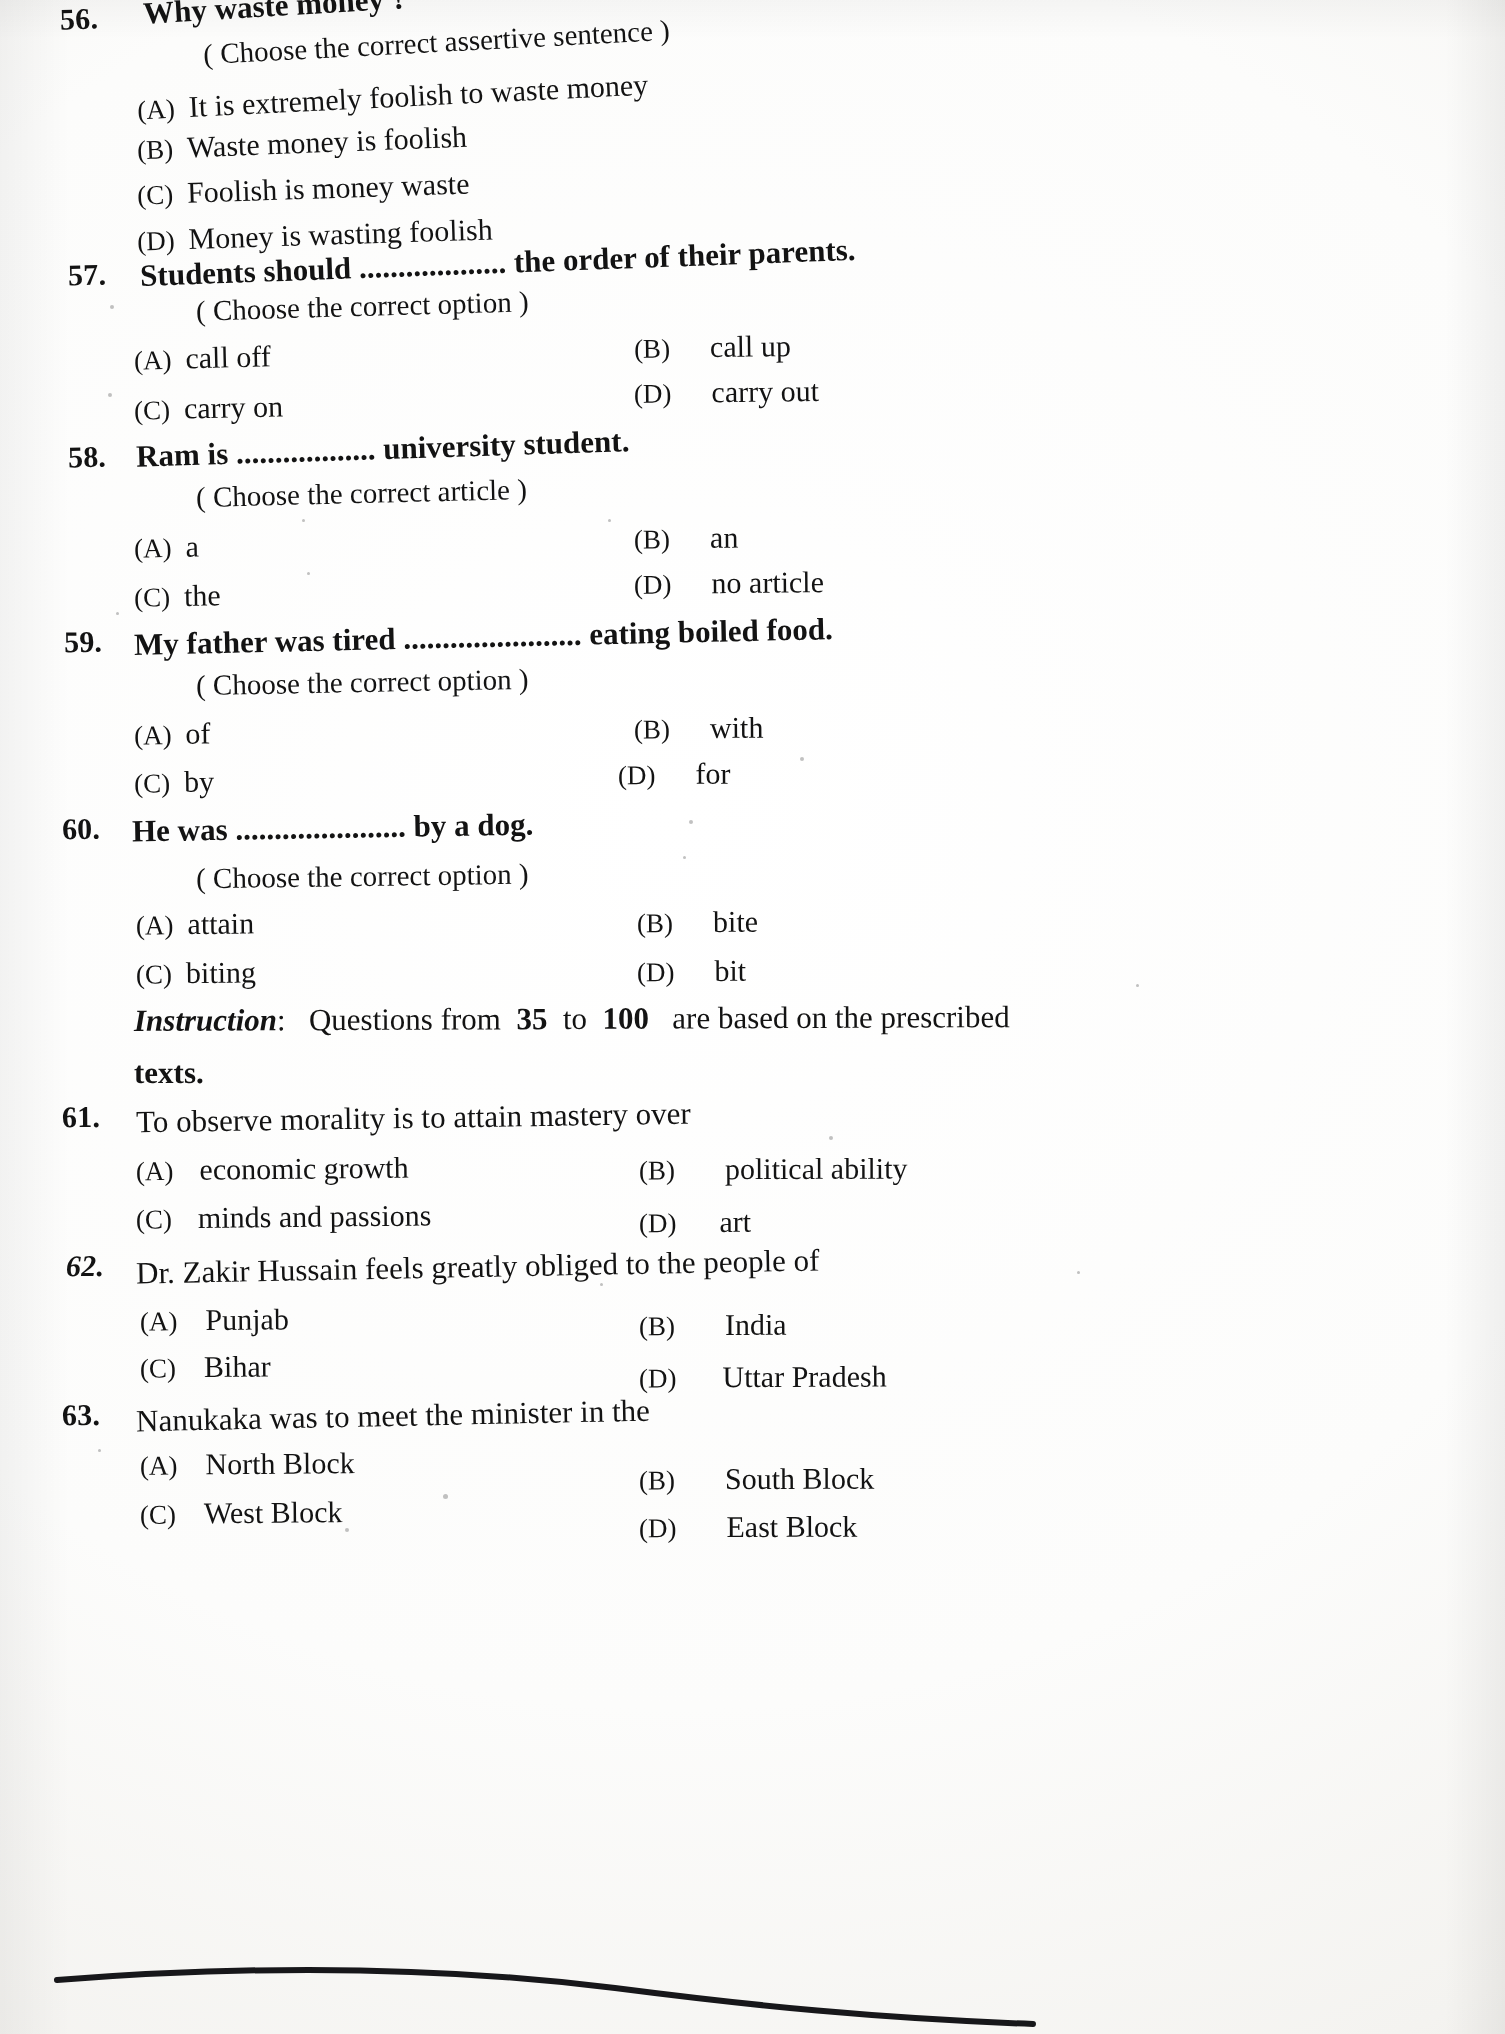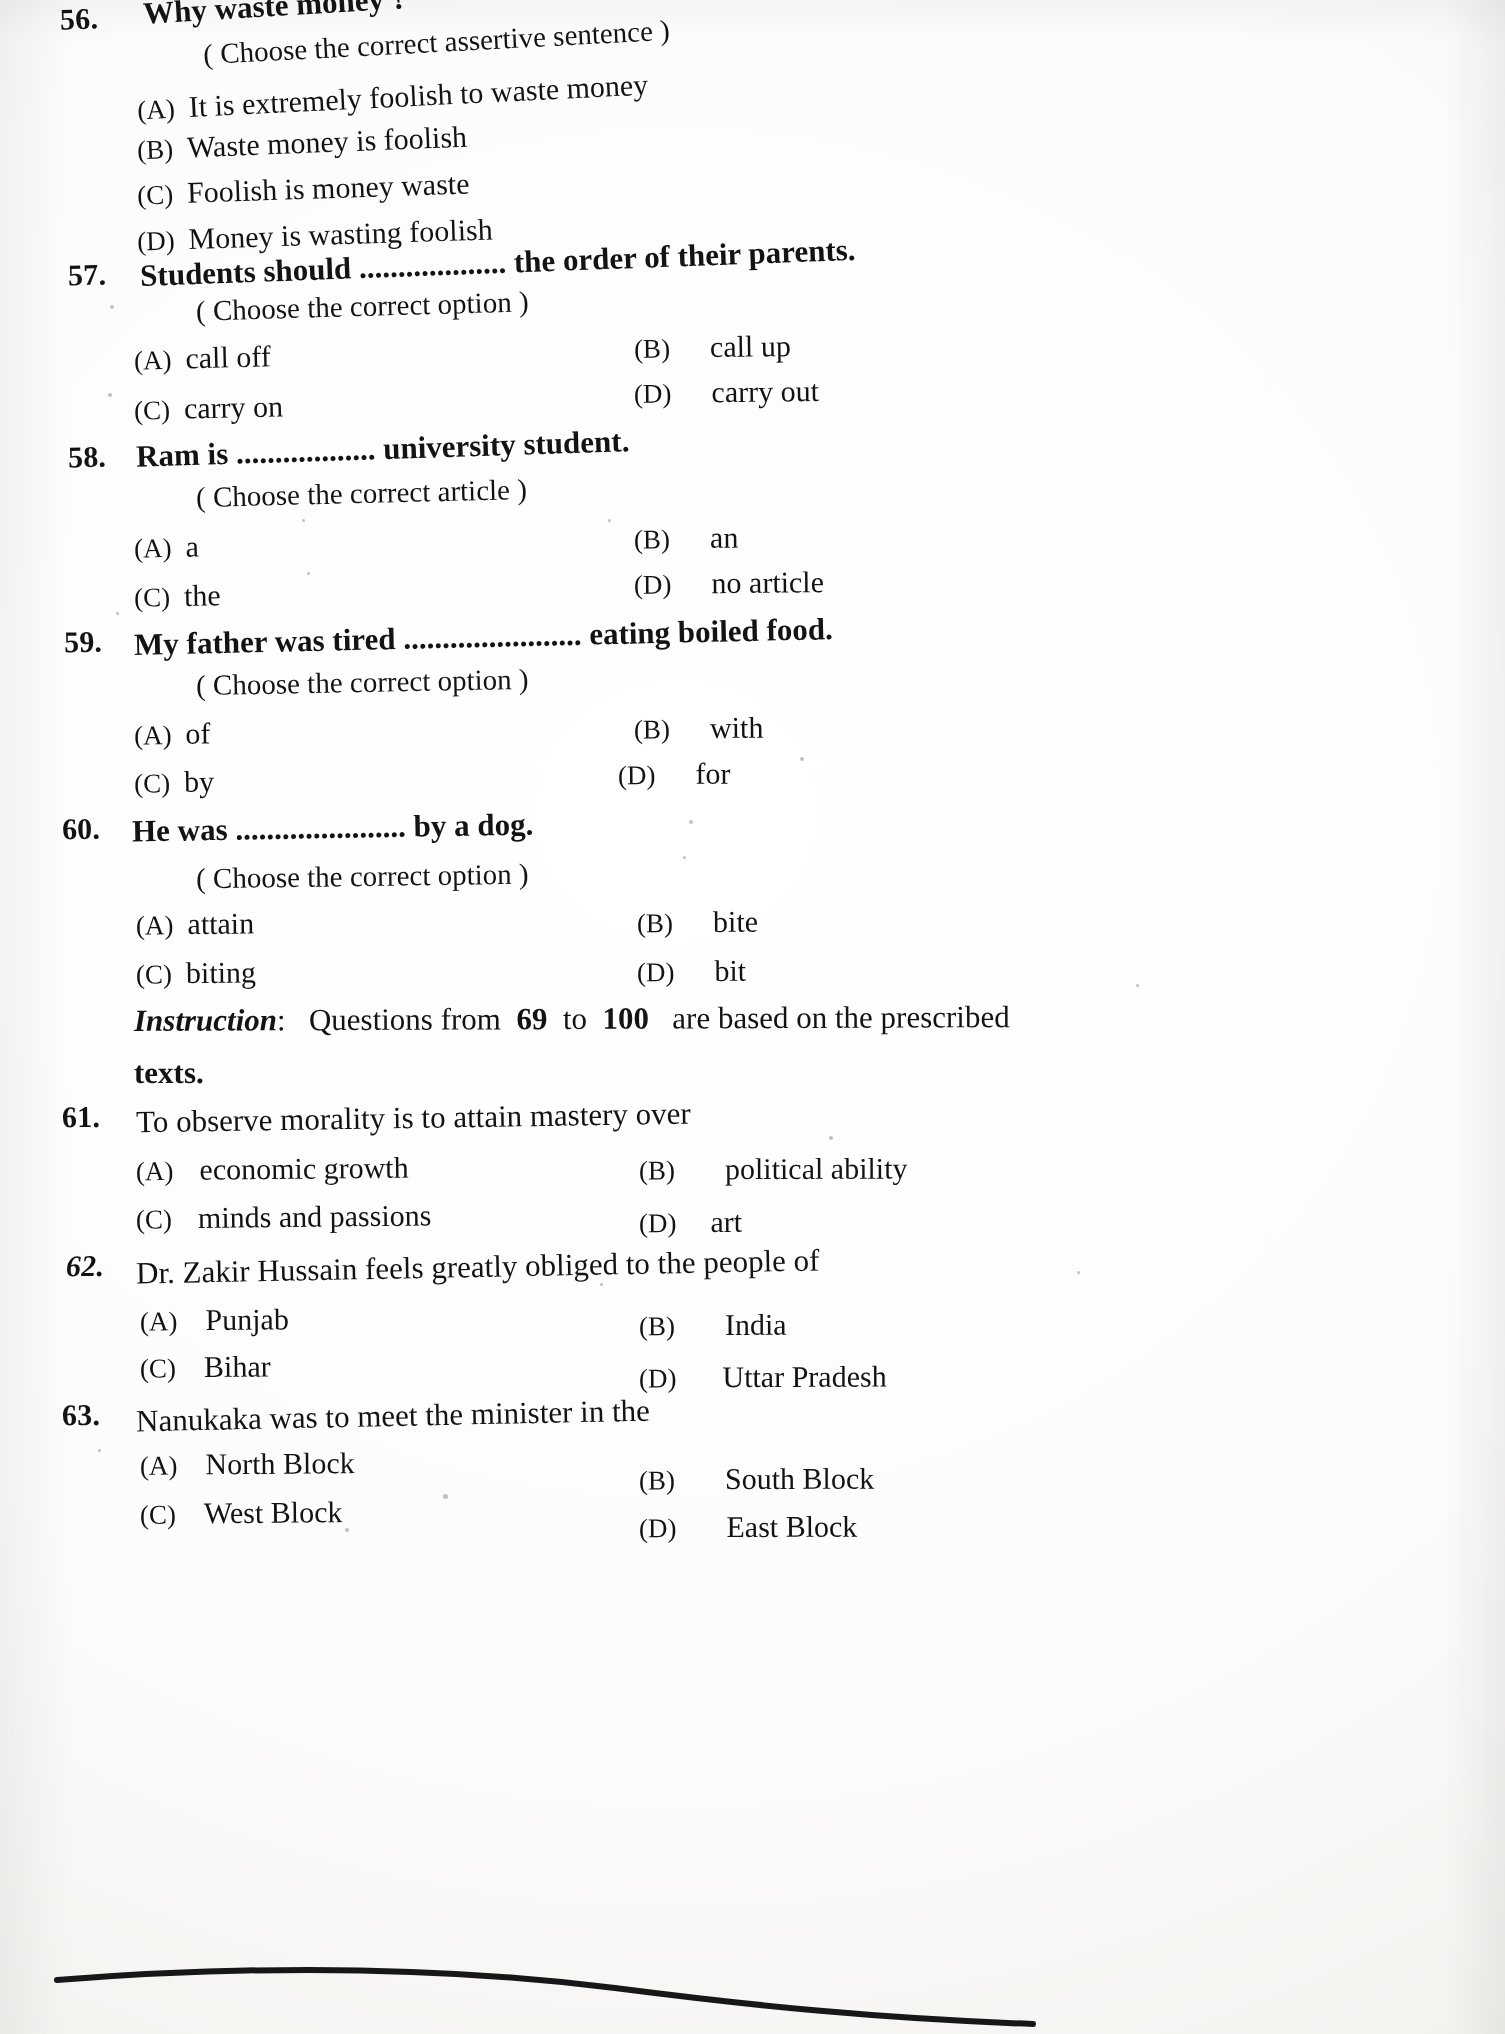--- a/index.html
+++ b/index.html
@@ -197,39 +197,39 @@
     </div>
     <div class="opt" style="left:136px; top:956px; transform:rotate(-0.5deg);">
       <span class="lbl">(C)</span><span>biting</span>
     </div>
     <div class="opt" style="left:637px; top:954px; transform:rotate(-0.3deg);">
       <span class="lbl">(D)</span><span style="margin-left:26px;">bit</span>
     </div>
   </div>
 
   <div class="instruction" style="left:134px; top:1001px; transform:rotate(-0.25deg);">
-    <span class="ins-word">Instruction</span><span>:</span>&nbsp;&nbsp;&nbsp;<span>Questions from</span>&nbsp;&nbsp;<span class="num">69</span>&nbsp;&nbsp;<span>to</span>&nbsp;&nbsp;<span class="num">100</span>&nbsp;&nbsp;&nbsp;<span>are based on the prescribed</span>
+    <span class="ins-word">Instruction</span><span>:</span>&nbsp;&nbsp;&nbsp;<span>Questions from</span>&nbsp;&nbsp;<span class="num">35</span>&nbsp;&nbsp;<span>to</span>&nbsp;&nbsp;<span class="num">100</span>&nbsp;&nbsp;&nbsp;<span>are based on the prescribed</span>
   </div>
   <div class="instruction" style="left:134px; top:1055px; transform:rotate(-0.2deg); font-weight:700;">texts.</div>
 
   <div class="qblock">
     <div class="qnum" style="left:62px; top:1100px; transform:rotate(-0.5deg);">61.</div>
     <div class="qtext" style="left:136px; top:1100px; transform:rotate(-0.9deg);">To observe morality is to attain mastery over</div>
 
     <div class="opt" style="left:136px; top:1152px; transform:rotate(-0.6deg);">
       <span class="lbl">(A)</span><span style="margin-left:12px;">economic growth</span>
     </div>
     <div class="opt" style="left:639px; top:1152px; transform:rotate(-0.2deg);">
       <span class="lbl">(B)</span><span style="margin-left:36px;">political ability</span>
     </div>
     <div class="opt" style="left:136px; top:1200px; transform:rotate(-0.6deg);">
       <span class="lbl">(C)</span><span style="margin-left:12px;">minds and passions</span>
     </div>
     <div class="opt" style="left:639px; top:1205px; transform:rotate(-0.2deg);">
-      <span class="lbl">(D)</span><span style="margin-left:20px;">art</span>
+      <span class="lbl">(D)</span><span style="margin-left:29px;">art</span>
     </div>
   </div>
 
   <div class="qblock">
     <div class="qnum" style="left:66px; top:1249px; transform:rotate(-0.4deg);font-style:italic;">62.</div>
     <div class="qtext" style="left:136px; top:1249px; transform:rotate(-1.1deg);">Dr. Zakir Hussain feels greatly obliged to the people of</div>
 
     <div class="opt" style="left:140px; top:1303px; transform:rotate(-0.5deg);">
       <span class="lbl">(A)</span><span style="margin-left:14px;">Punjab</span>
     </div>

